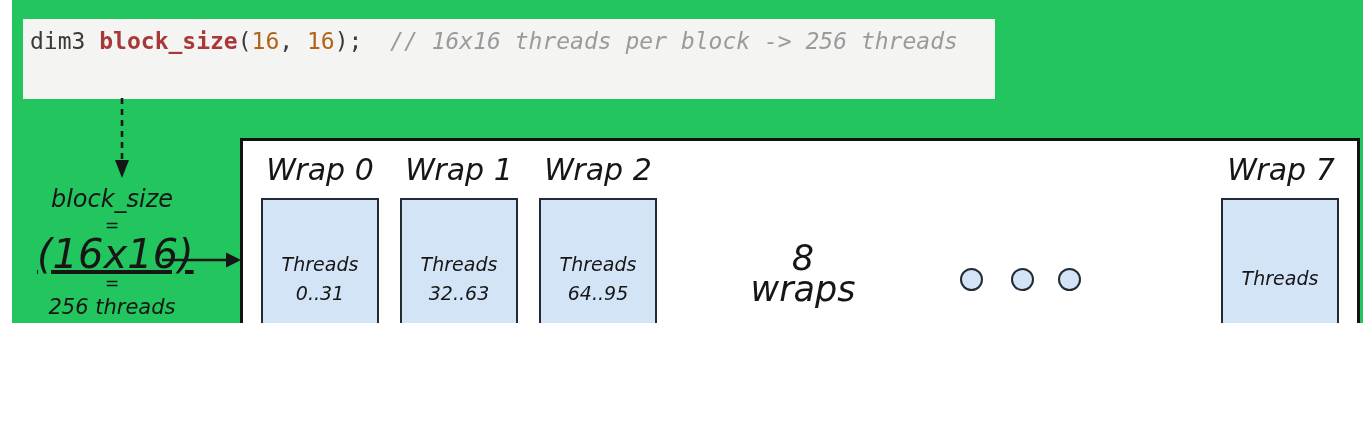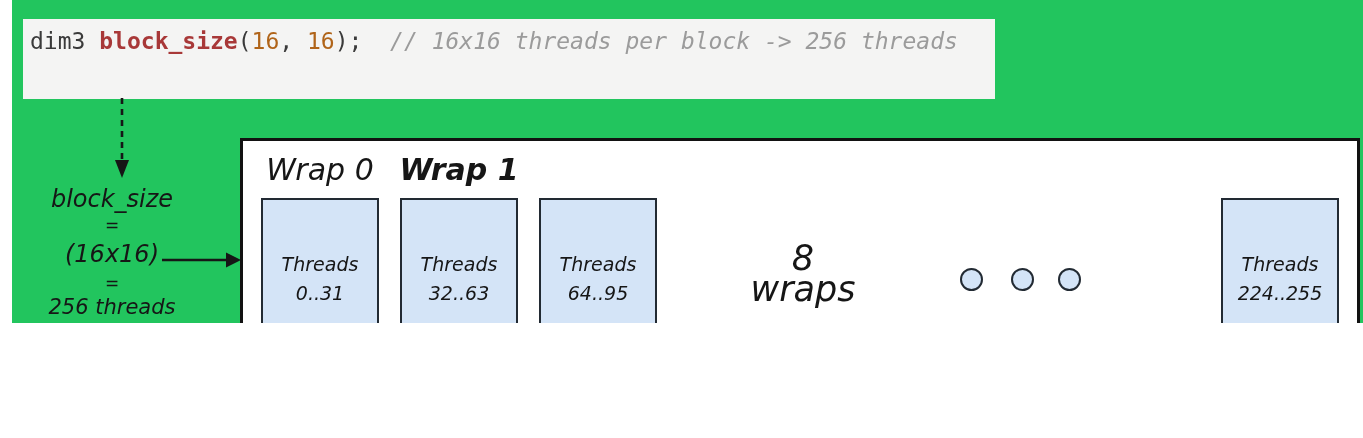--- a/index.html
+++ b/index.html
@@ -21,30 +21,30 @@
   .hand{font-family:"DejaVu Sans","Liberation Sans",sans-serif;font-style:italic;color:var(--ink);}
 
   
   .dashed-arrow{position:absolute;left:98px;top:98px;width:24px;height:82px;}
   .solid-arrow{position:absolute;left:150px;top:249px;width:82px;height:22px;}
 
   
   .annotation{position:absolute;left:25px;top:184px;width:150px;text-align:center;}
   .ann-bs{font-size:24px;line-height:31px;}
   .ann-eq{font-size:17px;line-height:21px;}
-  .ann-16{font-size:24px;line-height:37px;}
+  .ann-16{font-size:40px;line-height:37px;text-decoration:underline;}
   .ann-256{font-size:21px;line-height:26px;}
 
   
   .big-box{position:absolute;left:228px;top:138px;width:1120px;height:242px;
            border:3px solid var(--box-border);box-sizing:border-box;background:#ffffff;}
 
   
   .warp-label{position:absolute;top:150px;width:160px;text-align:center;font-size:30px;line-height:40px;}
-  .wl-0{left:228px;} .wl-1{left:367px;font-weight:bold;} .wl-2{left:506px;} .wl-7{left:1189px;}
+  .wl-0{left:228px;} .wl-1{left:367px;} .wl-2{left:506px;} .wl-7{left:1189px;}
 
   
   .warp-card{position:absolute;top:198px;width:118px;height:161px;box-sizing:border-box;
              background:var(--card-fill);border:2px solid var(--card-border);
              display:flex;flex-direction:column;align-items:center;justify-content:center;
              text-align:center;font-size:19px;line-height:29px;}
   .wc-0{left:249px;} .wc-1{left:388px;} .wc-2{left:527px;} .wc-7{left:1209px;}
 
   
   .note{position:absolute;left:726px;top:243px;width:130px;text-align:center;
@@ -82,36 +82,37 @@
 
   <svg class="solid-arrow" viewBox="0 0 82 22" xmlns="http://www.w3.org/2000/svg">
     <line x1="0" y1="11" x2="66" y2="11" stroke="#161616" stroke-width="2.6"></line>
     <polygon points="64,3.5 64,18.5 79,11" fill="#161616"></polygon>
   </svg>
 
   <div class="big-box"></div>
 
   <div class="warp-label hand wl-0">Wrap 0</div>
   <div class="warp-label hand wl-1">Wrap 1</div>
+  <div class="warp-label hand wl-2">Wrap 2</div>
+  <div class="warp-label hand wl-7">Wrap 7</div>
 
   <div class="warp-card hand wc-0">
     <div>Threads</div>
     <div>0..31</div>
   </div>
   <div class="warp-card hand wc-1">
     <div>Threads</div>
     <div>32..63</div>
   </div>
   <div class="warp-card hand wc-2">
     <div>Threads</div>
     <div>64..95</div>
   </div>
   <div class="warp-card hand wc-7">
     <div>Threads</div>
-    <div>224..255</div>
   </div>
 
   <div class="note hand">
     <div>8 wraps</div>
   </div>
 
   <div class="dot dot-1"></div>
   <div class="dot dot-2"></div>
   <div class="dot dot-3"></div>
 

